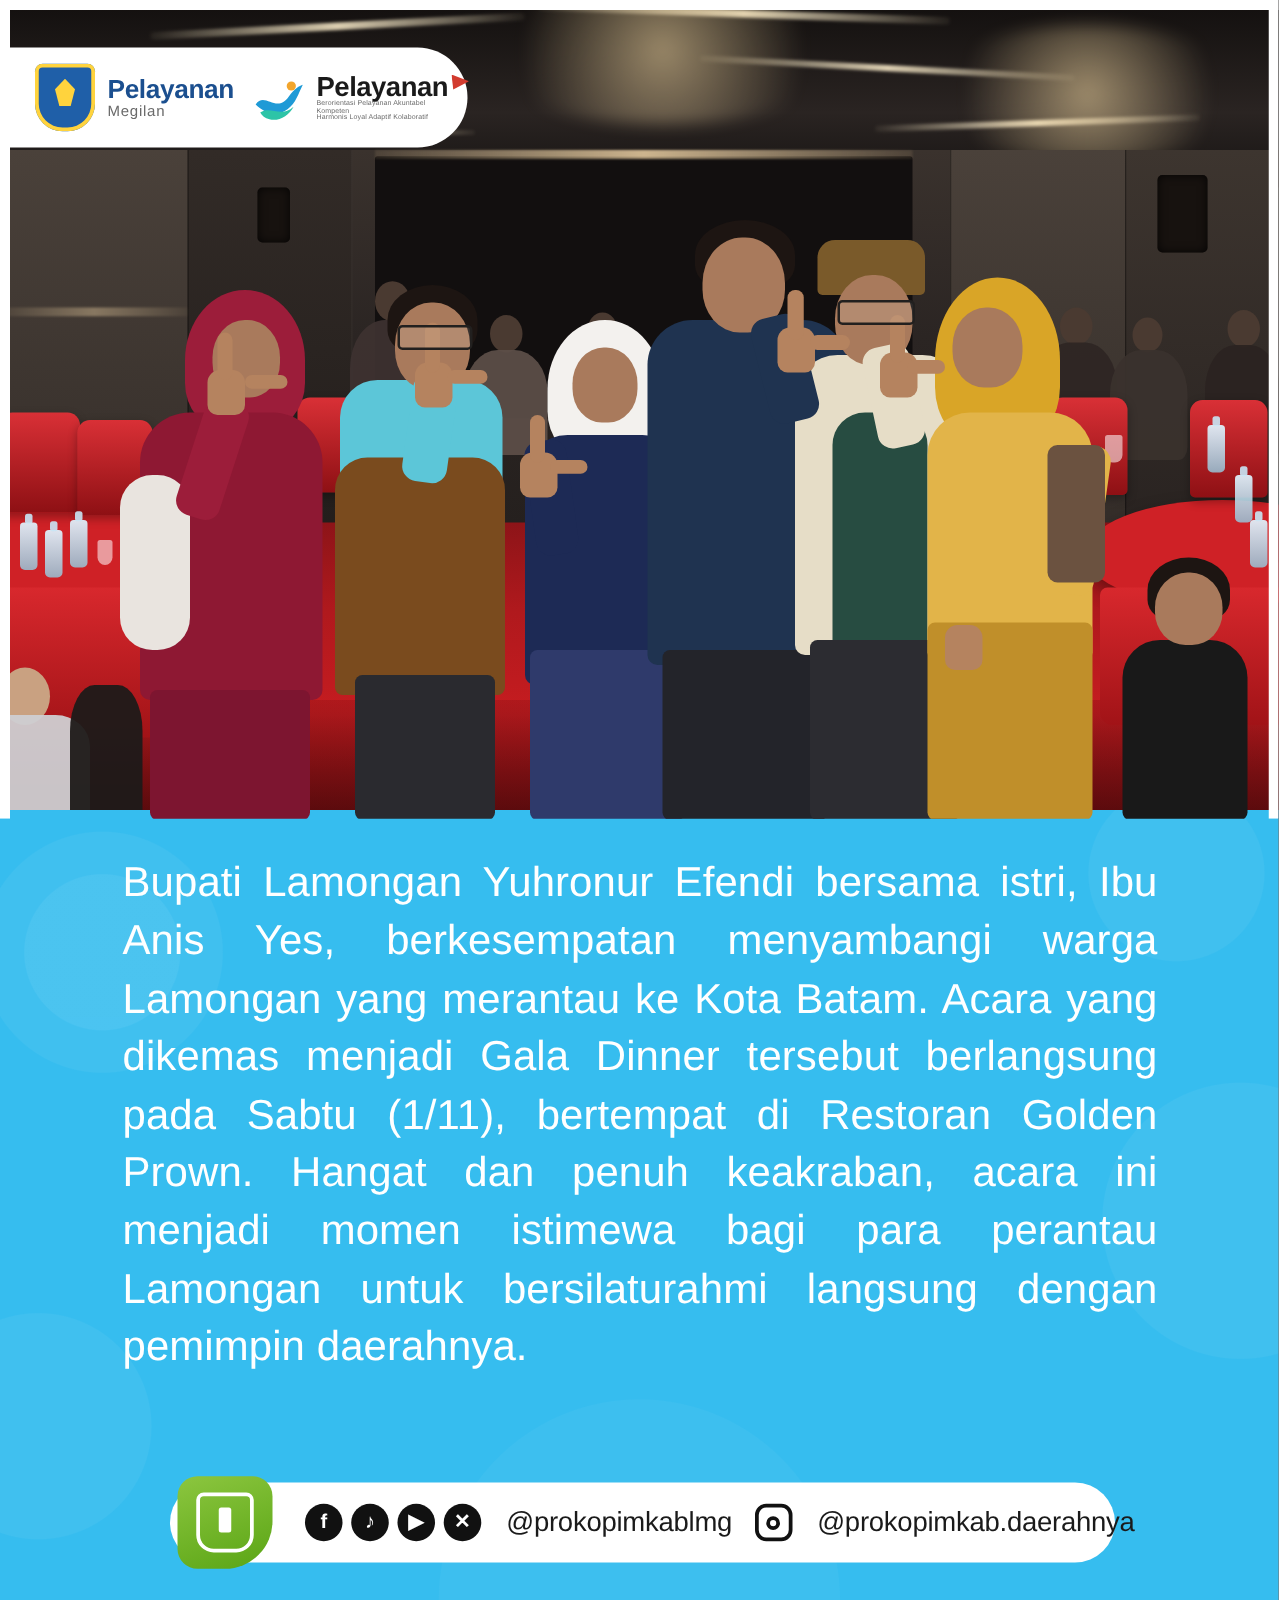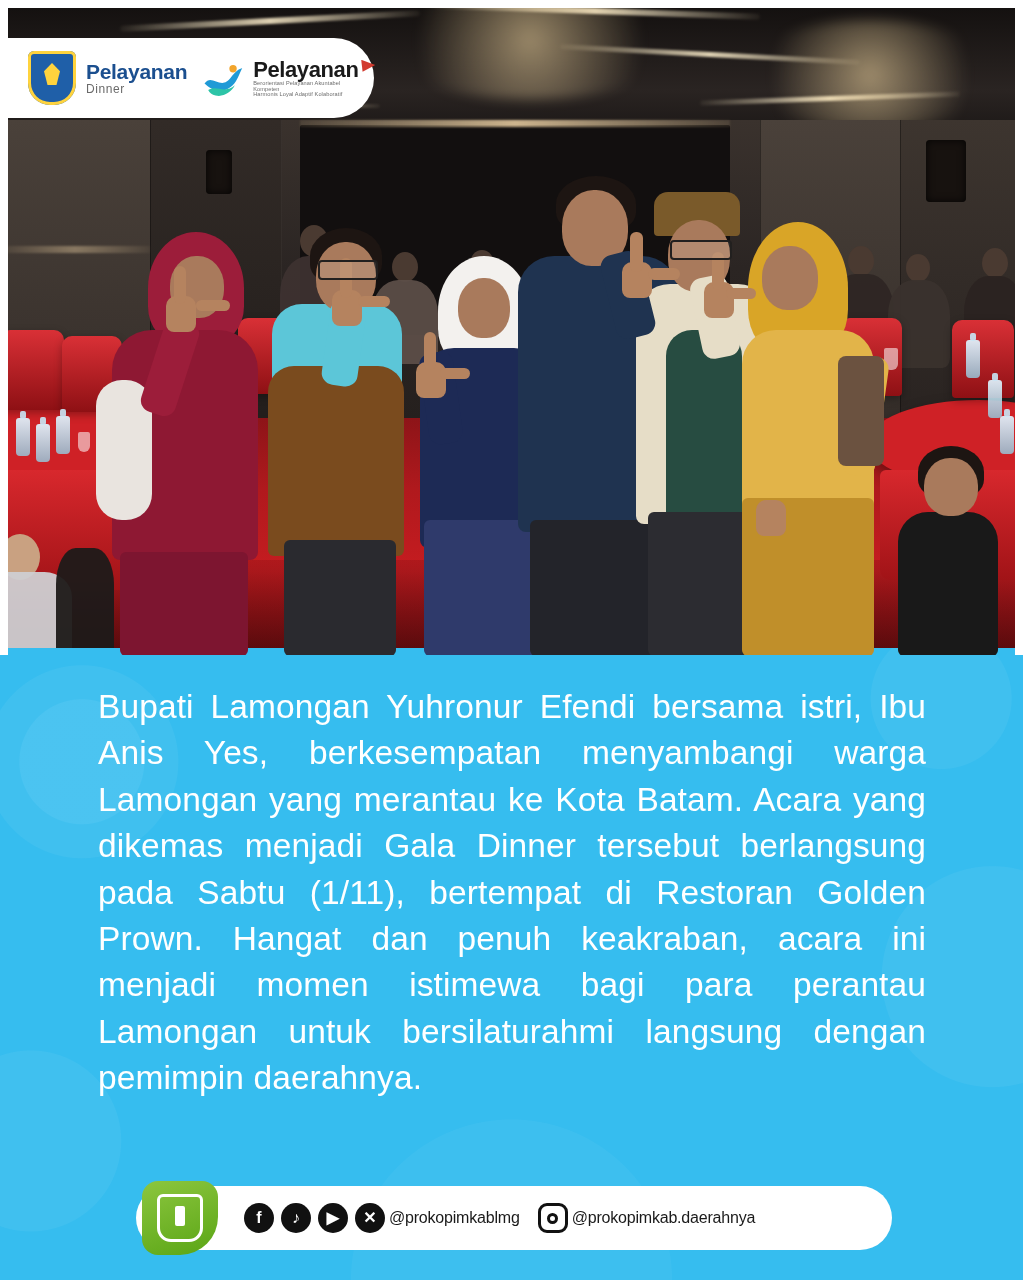--- a/index.html
+++ b/index.html
@@ -412,23 +412,23 @@
     background: #111111;
     color: #ffffff;
     display: flex;
     align-items: center;
     justify-content: center;
     font-size: 16px;
     font-weight: bold;
     line-height: 1;
   }
   .handle {
-    font-size: 16px;
+    font-size: 22px;
     color: #1a1a1a;
-    margin-left: 4px;
+    margin-left: 20px;
     letter-spacing: -0.2px;
     white-space: nowrap;
   }
   .ig-badge {
     width: 30px; height: 30px;
     border-radius: 9px;
     border: 3px solid #111111;
     margin-left: 18px;
     position: relative;
     box-sizing: border-box;
@@ -590,21 +590,21 @@
 
     <div class="photo-frame-top"></div>
     <div class="photo-frame-left"></div>
     <div class="photo-frame-right"></div>
   </div>
 
   <div class="logo-badge">
     <div class="crest"></div>
     <div class="brand-text">
       <div class="brand-main">Pelayanan</div>
-      <div class="brand-sub">Dinner</div>
+      <div class="brand-sub">Megilan</div>
     </div>
     <svg class="wave-mark" viewBox="0 0 100 100">
       <path d="M12 62 C28 38 48 80 70 48 C80 34 88 30 94 28 C86 44 82 60 68 70 C50 84 28 78 12 62 Z" fill="#1f9ad6"></path>
       <path d="M20 76 C38 64 56 86 78 66 C70 82 52 92 36 88 C28 86 23 82 20 76 Z" fill="#2dc4a7"></path>
       <circle cx="74" cy="30" r="8" fill="#f2a52c"></circle>
     </svg>
     <div class="berakhlak">
       <div class="berakhlak-title">
         <span>Pelayanan</span>
         <span class="swoosh"></span>

